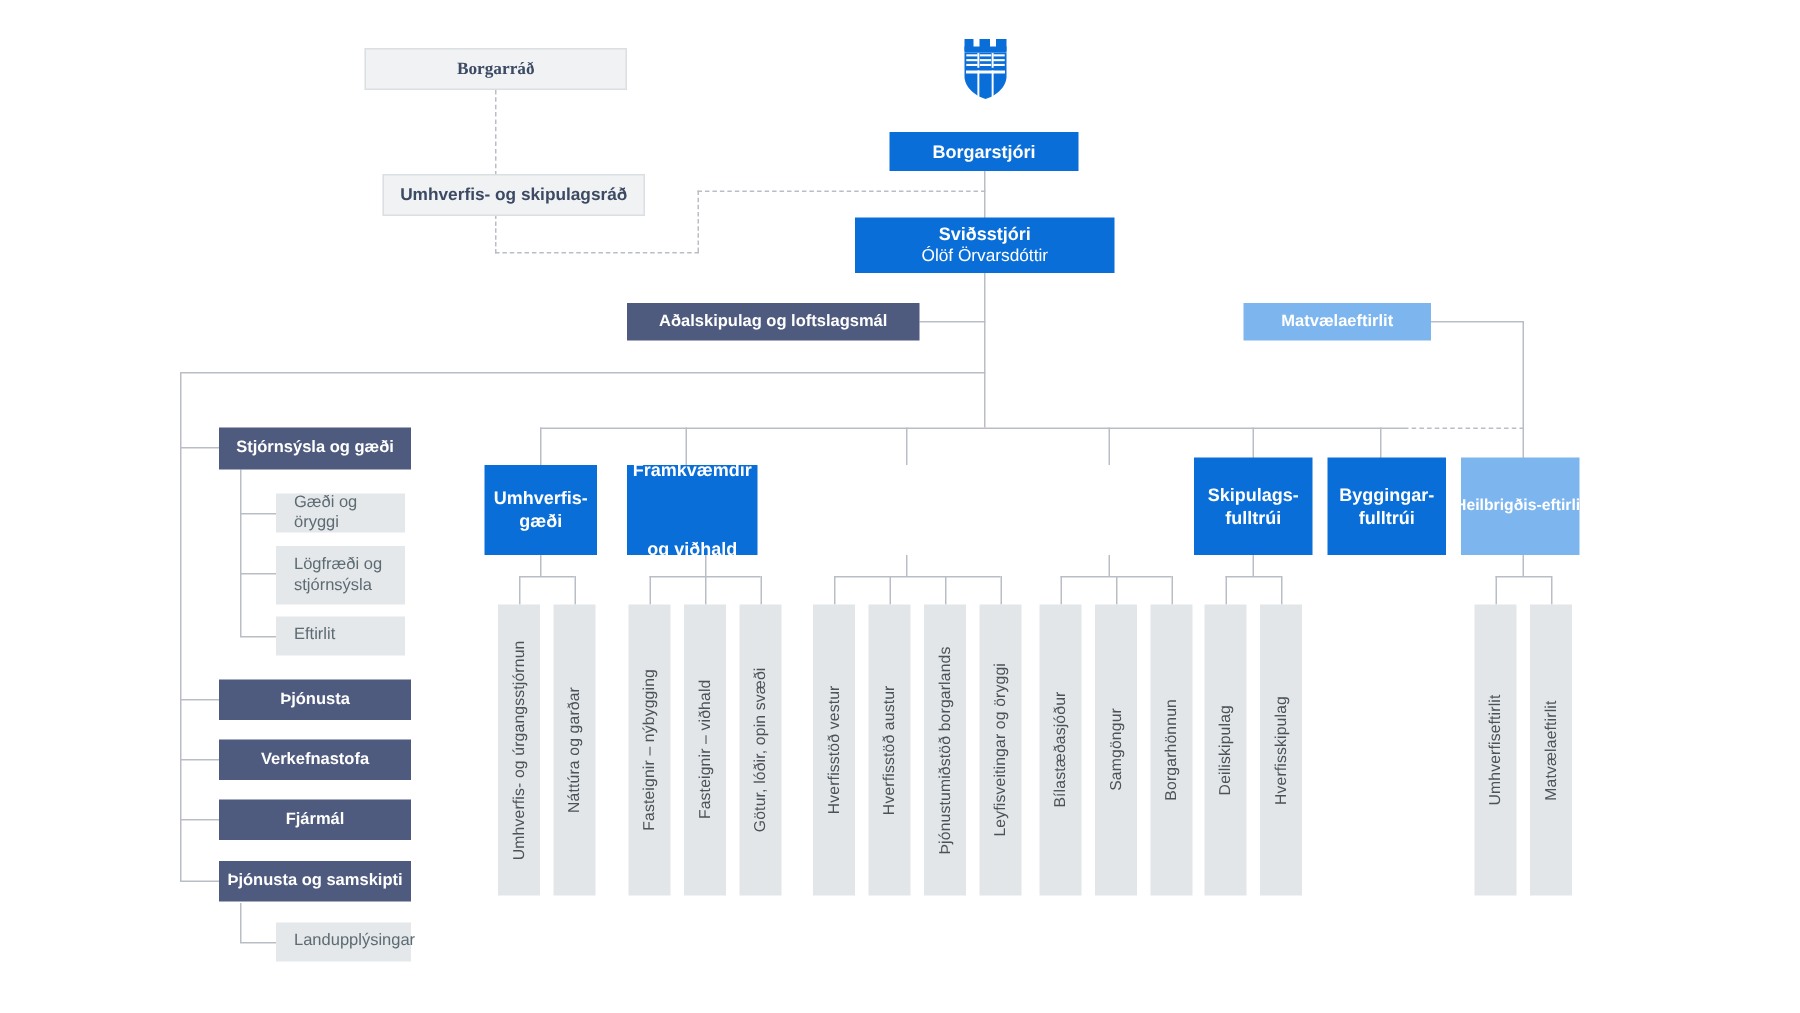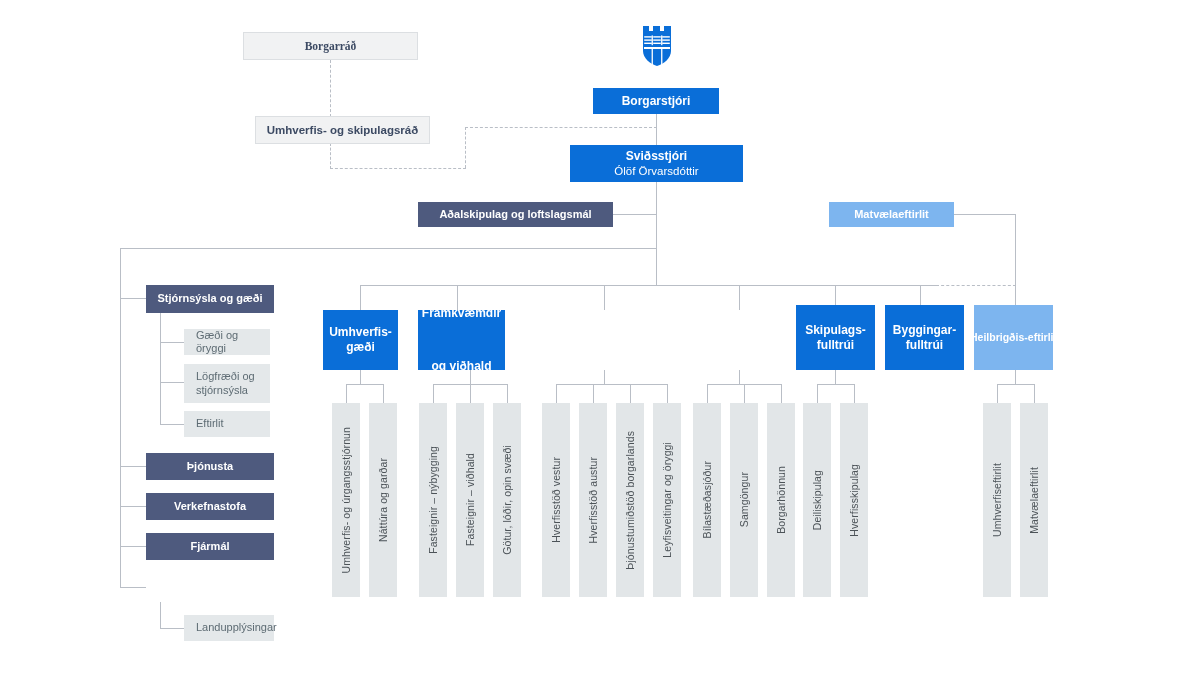--- a/index.html
+++ b/index.html
@@ -219,20 +219,23 @@
 
   <div class="node n-navy" style="left:146px;top:453px;width:128px;height:27px;">
     <span>Þjónusta</span>
   </div>
   <div class="node n-navy" style="left:146px;top:493px;width:128px;height:27px;">
     <span>Verkefnastofa</span>
   </div>
   <div class="node n-navy" style="left:146px;top:533px;width:128px;height:27px;">
     <span>Fjármál</span>
   </div>
+  <div class="node n-navy" style="left:146px;top:574px;width:128px;height:27px;">
+    <span>Þjónusta og samskipti</span>
+  </div>
   <div class="node n-grey" style="left:184px;top:615px;width:90px;height:26px;">
     <span>Landupplýsingar</span>
   </div>
 
   <div class="node n-blue" style="left:323px;top:310px;width:75px;height:60px;flex-direction:column;">
     <span>Umhverfis-</span>
     <span>gæði</span>
   </div>
 
   <div class="node n-blue" style="left:418px;top:310px;width:87px;height:60px;flex-direction:column;gap:38px;">

